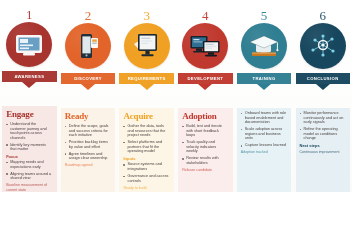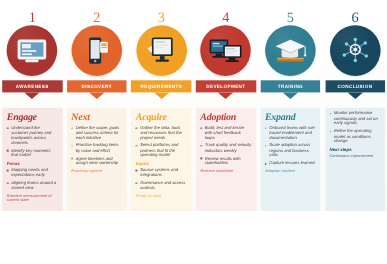--- a/index.html
+++ b/index.html
@@ -64,27 +64,26 @@
   }
   .chev{
     width:0;height:0;
     border-left:7px solid transparent;
     border-right:7px solid transparent;
     border-top-width:6px;border-top-style:solid;
     margin-top:0px;
   }
   
   .panel{
-    margin-top:8px;
+    margin-top:18px;
     width:96%;
     flex:1 1 auto;
     box-sizing:border-box;
     padding:3px 4px 2px 4px;
     overflow:hidden;
-    font-style:italic;
   }
   .head{
     font-size:9px;line-height:10px;
     font-weight:700;
     font-family:"Liberation Serif", serif;
     margin:0 0 3px 0;
     letter-spacing:-.2px;
     white-space:nowrap;
   }
   .sub{
@@ -165,21 +164,21 @@
         <circle cx="12.5" cy="23.4" r="1.1" fill="#9fb3bd"></circle>
       </svg>
         </span>
     </div>
 
     <div class="banner" style="background:#E2642A;">Discovery</div>
 
     <div class="chev" style="border-top-color:#E2642A;"></div>
 
     <div class="panel" style="background:#FBF3E8;">
-      <div class="head" style="color:#E2642A;">Next</div>
+      <div class="head" style="color:#E2642A;">Ready</div>
       <ul>
           <li>Define the scope, goals and success criteria for each initiative</li>
           <li>Prioritise backlog items by value and effort</li>
           <li>Agree timelines and assign clear ownership</li>
         </ul>
 
       <div class="footline" style="color:#E2642A;">Roadmap agreed</div>
     </div>
   </div>
     <div class="col">
@@ -271,21 +270,20 @@
         <circle cx="28.4" cy="17.2" r="1.1" fill="rgba(255,255,255,.95)"></circle>
       </svg>
         </span>
     </div>
 
     <div class="banner" style="background:#2F7E92;">Training</div>
 
     <div class="chev" style="border-top-color:#2F7E92;"></div>
 
     <div class="panel" style="background:#E7F2F6;">
-      <div class="head" style="color:#2F7E92;">Expand</div>
       <ul>
           <li>Onboard teams with role based enablement and documentation</li>
           <li>Scale adoption across regions and business units</li>
           <li>Capture lessons learned</li>
         </ul>
 
       <div class="footline" style="color:#2F7E92;">Adoption tracked</div>
     </div>
   </div>
     <div class="col">

